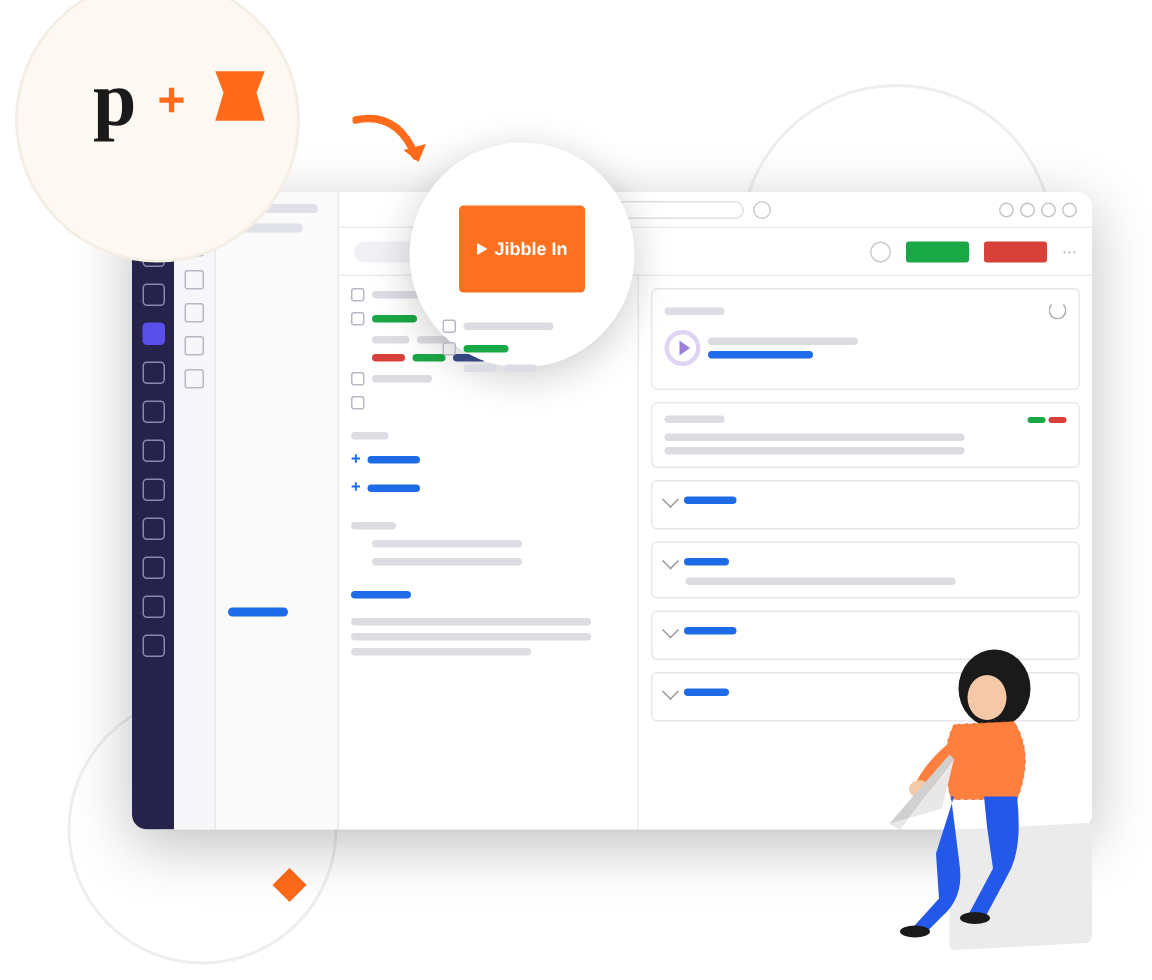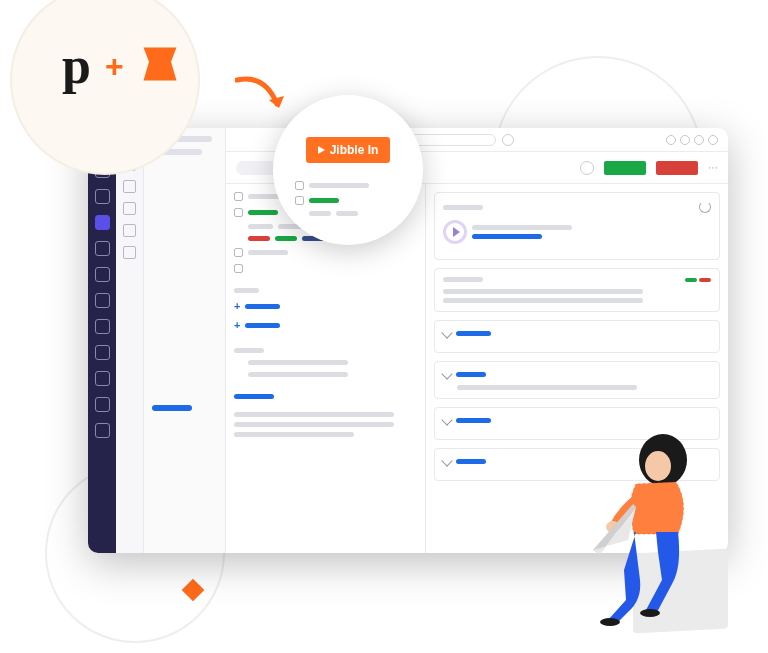--- a/index.html
+++ b/index.html
@@ -60,21 +60,21 @@
   
   .plus-add { color: #1e6be8; font-size: 11px; font-weight: bold; }
   
   .card { border: 1px solid #e8e8ed; border-radius: 4px; padding: 8px; margin-bottom: 8px; }
   .play-circle { width: 24px; height: 24px; border: 3px solid #e0d4f5; border-radius: 50%; display: flex; align-items: center; justify-content: center; }
   .play-tri { width: 0; height: 0; border-left: 7px solid #9b7fd8; border-top: 5px solid transparent; border-bottom: 5px solid transparent; margin-left: 2px; }
   .refresh-ic { width: 12px; height: 12px; border: 1.5px solid #aaa; border-radius: 50%; border-top-color: transparent; margin-left: auto; }
   .chev { width: 8px; height: 8px; border-right: 1.5px solid #999; border-bottom: 1.5px solid #999; transform: rotate(45deg); flex-shrink: 0; }
   
   .jibble-lens { position: absolute; top: 95px; left: 273px; width: 150px; height: 150px; background: #fff; border-radius: 50%; box-shadow: 0 6px 28px rgba(0,0,0,0.2); z-index: 7; display: flex; flex-direction: column; align-items: center; padding-top: 42px; }
-  .jibble-btn { background: #ff7120; color: #fff; border: none; border-radius: 3px; padding: 6px 12px; font-size: 12px; font-weight: 600; display: flex; align-items: center; gap: 5px; cursor: pointer; }
+  .jibble-btn { background: #ff7120; color: #fff; border: none; border-radius: 3px; padding: 22px 12px; font-size: 12px; font-weight: 600; display: flex; align-items: center; gap: 5px; cursor: pointer; }
   .jibble-tri { width: 0; height: 0; border-left: 7px solid #fff; border-top: 4px solid transparent; border-bottom: 4px solid transparent; }
   .lens-lines { margin-top: 18px; width: 100%; padding: 0 22px; }
   .lens-row { display: flex; gap: 5px; margin-bottom: 6px; align-items: center; }
   
   .person { position: absolute; bottom: 22px; right: 40px; z-index: 8; }
   .cube { width: 95px; height: 80px; background: #ebebeb; border-radius: 4px; transform: skewY(-3deg); position: absolute; bottom: 0; right: 0; }
 </style>
 </head>
 <body>
 

